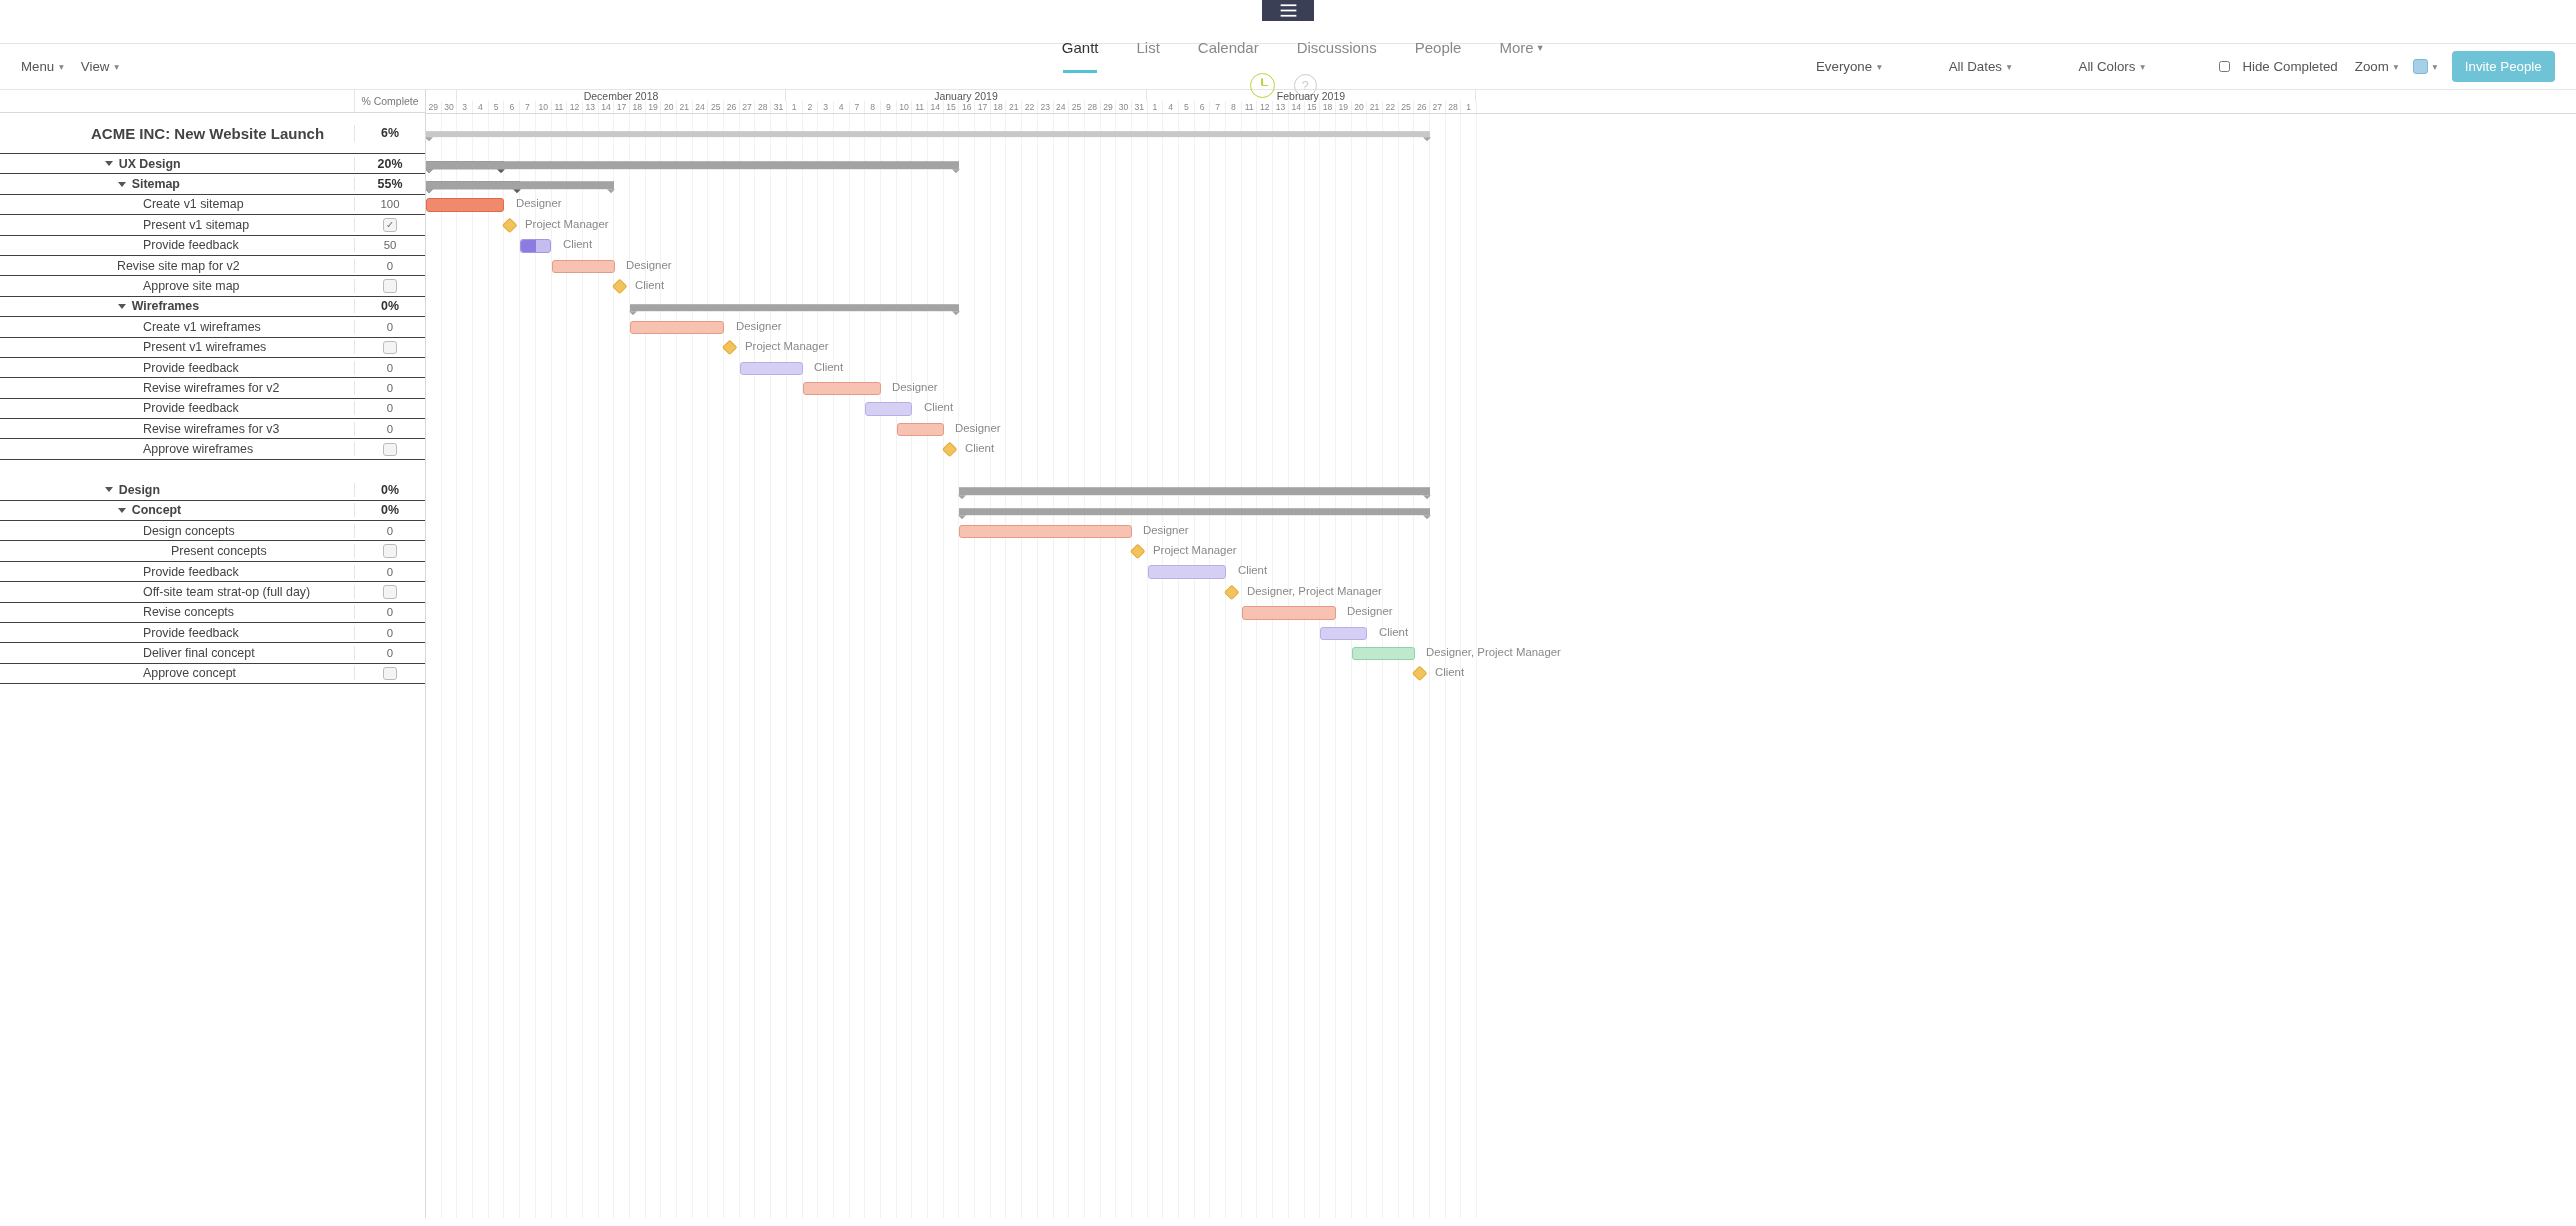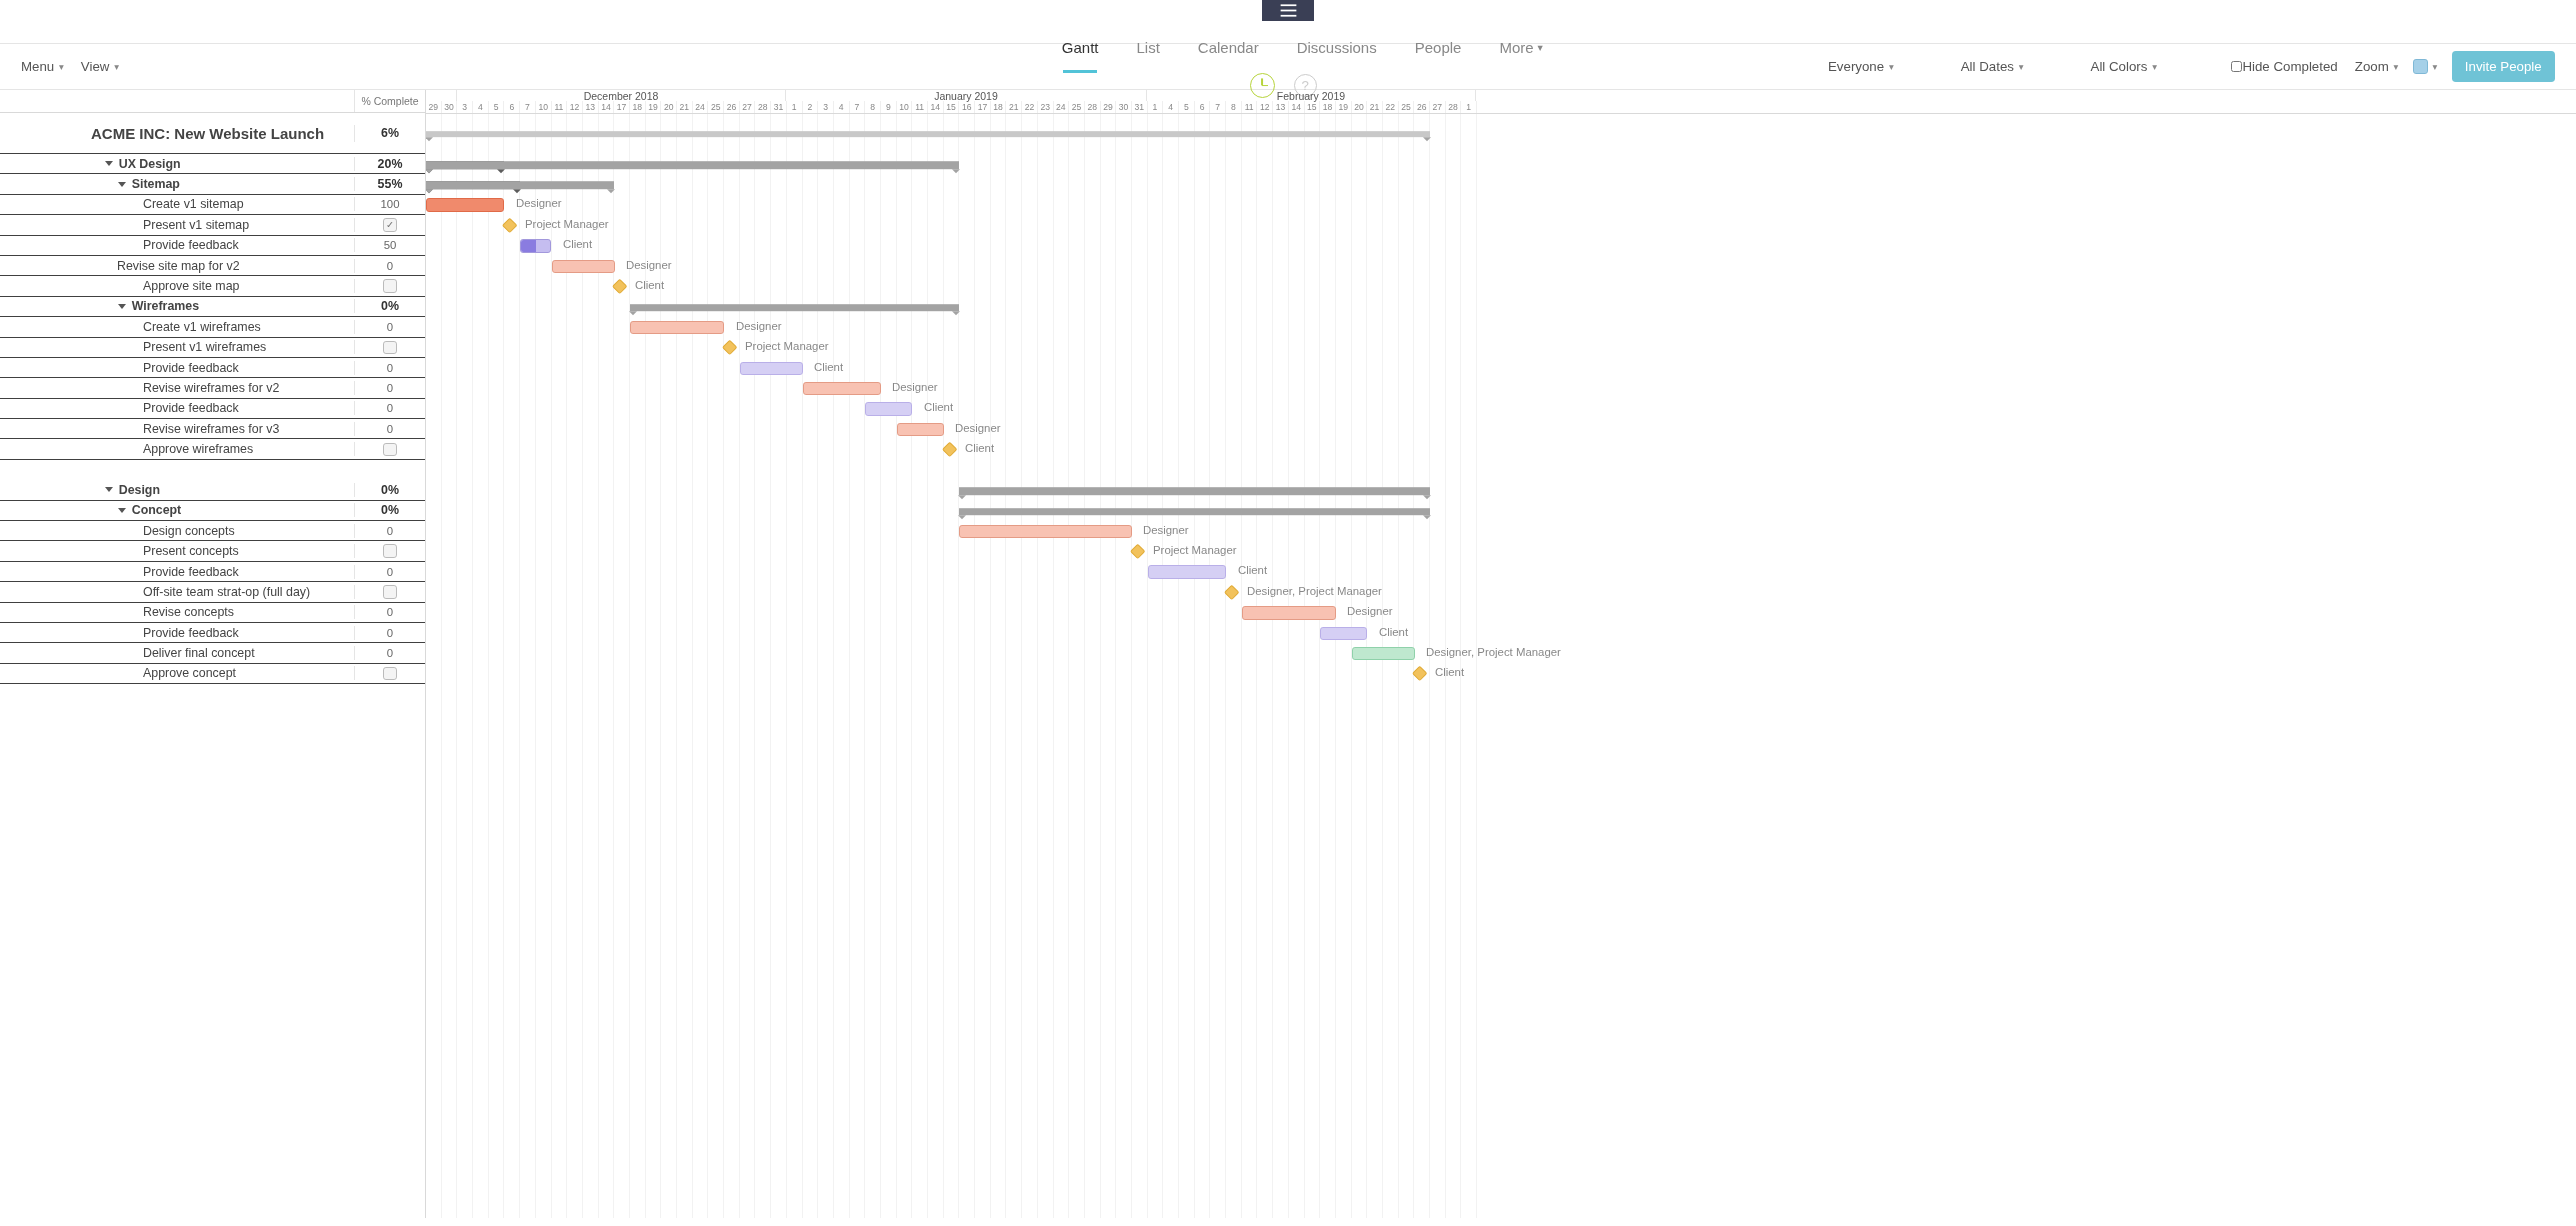--- a/index.html
+++ b/index.html
@@ -114,21 +114,21 @@
     align-items: center;
     gap: 4.8px;
     cursor: pointer;
   }
   .toolbar .chev { font-size: 9.5px; color: #888; }
   .toolbar-spacer1 { flex: 1; }
   .toolbar .center-drops { display: flex; gap: 67px; }
   .hide-completed {
     display: flex;
     align-items: center;
-    gap: 0;
+    gap: 12px;
     margin-left: 57px;
   }
   .hide-completed input { width: 11.4px; height: 11.4px; }
   .toolbar-right { display: flex; align-items: center; gap: 14.3px; margin-left: auto; }
   .color-swatch {
     width: 15px; height: 15px;
     border-radius: 2.9px;
     background: #a5d0e8;
     border: 1px solid #7fb8d6;
   }
@@ -523,21 +523,21 @@
           </div>
           <div class="pct">0%</div>
         </div>
         <div class="taskrow">
           <div class="label" style="padding-left: 143px;">
             <span>Design concepts</span>
           </div>
           <div class="pct">0</div>
         </div>
         <div class="taskrow">
-          <div class="label" style="padding-left: 143px;">
+          <div class="label" style="padding-left: 143px; margin-left: 28px;">
             <span>Present concepts</span>
           </div>
           <div class="pct">
             <span class="mini-check"></span>
           </div>
         </div>
         <div class="taskrow">
           <div class="label" style="padding-left: 143px;">
             <span>Provide feedback</span>
           </div>

